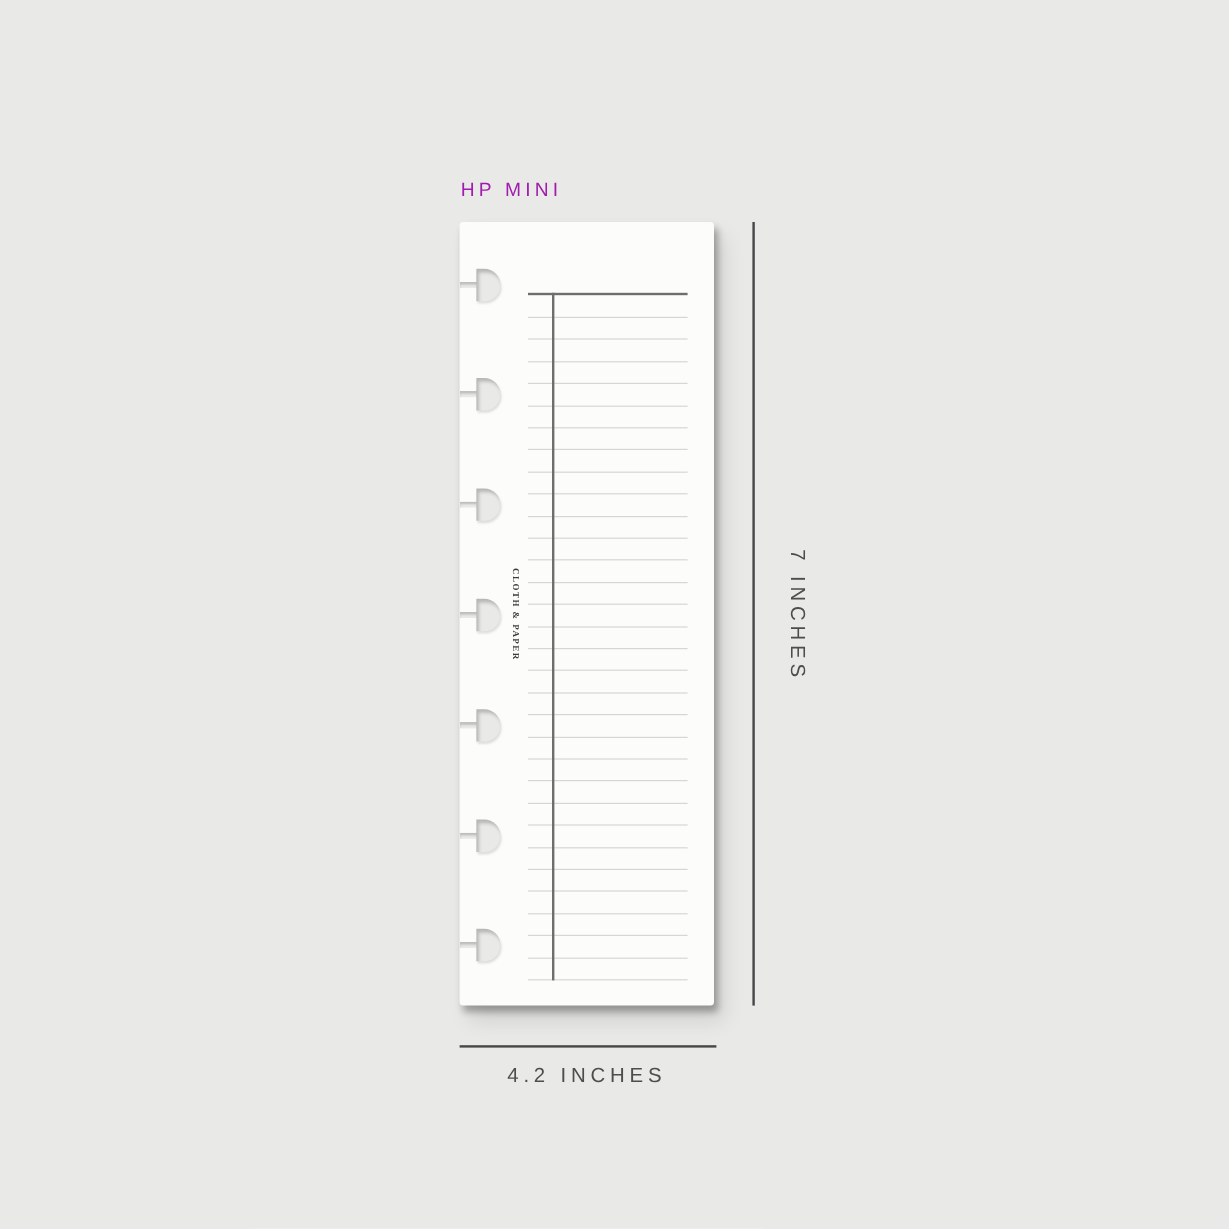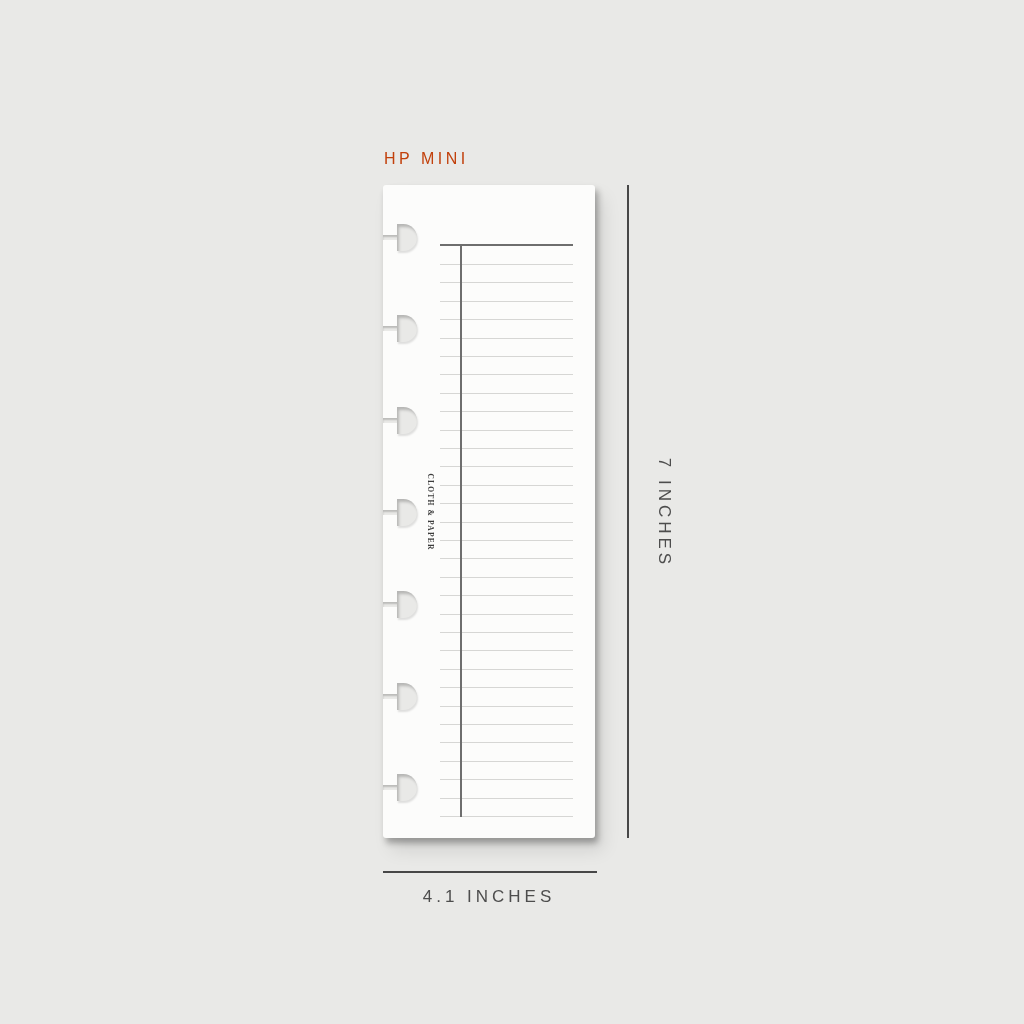--- a/index.html
+++ b/index.html
@@ -15,21 +15,21 @@
   }
 
   
   .page-title {
     position: absolute;
     left: 384px;
     top: 150px;
     font-size: 16px;
     font-weight: 400;
     letter-spacing: 3.5px;
-    color: #c2410c;
+    color: #a21caf;
     white-space: nowrap;
   }
 
   
   .planner-page {
     position: absolute;
     left: 383px;
     top: 185px;
     width: 212px;
     height: 653px;
@@ -212,15 +212,15 @@
           <div class="punch-slot" style="background: rgb(233, 233, 231);"></div>
           <div class="punch-disc" style="background: rgb(233, 233, 231);"></div>
         </div>
       </div>
   </div>
 
   <div class="dim-line-vertical" style="background: rgb(71, 71, 71);"></div>
   <div class="dim-label-vertical">7 INCHES</div>
 
   <div class="dim-line-horizontal" style="background: rgb(71, 71, 71);"></div>
-  <div class="dim-label-horizontal">4.1 INCHES</div>
+  <div class="dim-label-horizontal">4.2 INCHES</div>
 
 </div>
 
 </body></html>

